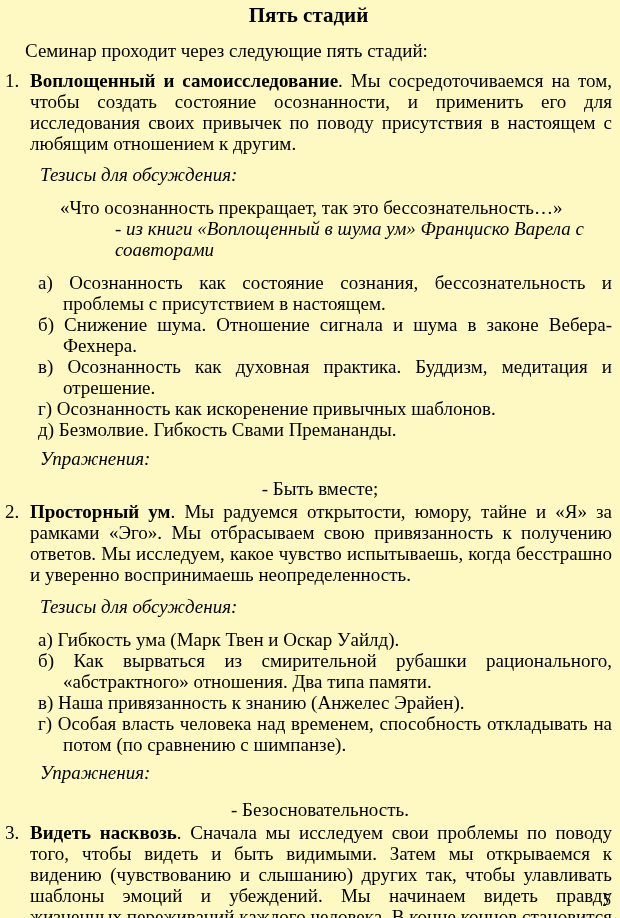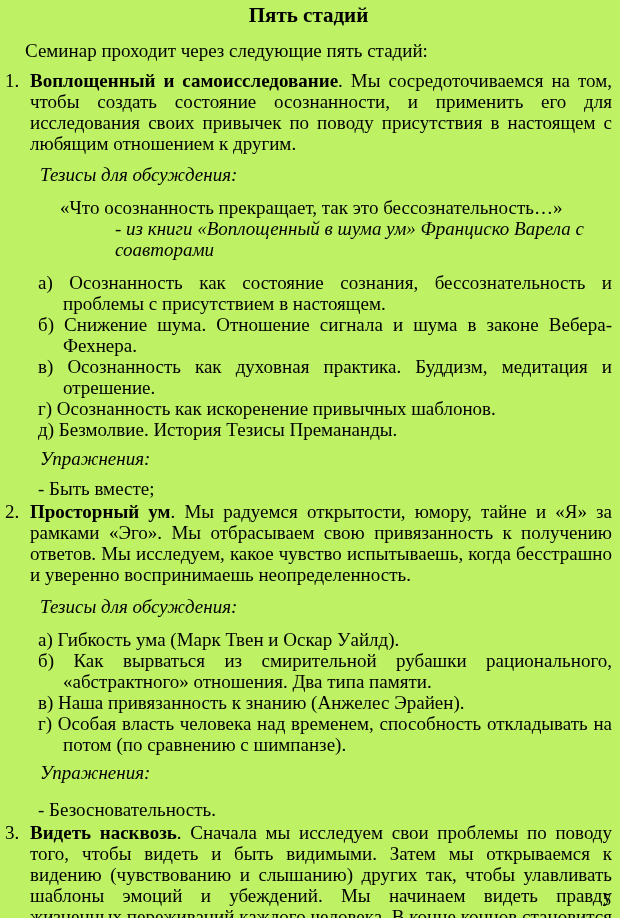--- a/index.html
+++ b/index.html
@@ -7,21 +7,21 @@
   body {
     width: 620px; height: 918px;
     font-family: "Liberation Serif", "DejaVu Serif", serif;
     color: #000000;
   }
   .page {
     position: relative;
     width: 620px; height: 918px;
     padding: 3px 8px 0 5px;
     overflow: hidden;
-    background: #bef264;
+    background: #fef9c3;
   }
   .txt { font-size: 19px; line-height: 21px; }
   .doc-title {
     text-align: center;
     font-weight: 700;
     font-size: 21px;
     line-height: 25px;
   }
   .intro { margin: 12px 0 0 20px; }
   .section { display: flex; }
@@ -30,21 +30,21 @@
   .sec-heading { font-weight: 700; }
   .label-it { font-style: italic; margin-left: 35px; }
   .quote-line { margin-left: 55px; }
   .quote-attr { font-style: italic; margin-left: 110px; }
   .thesis {
     margin-left: 33px;
     padding-left: 25px;
     text-indent: -25px;
     text-align: justify;
   }
-  .exercise { margin-left: 33px; }
+  .exercise { margin-left: 23px; text-align: center; }
   .page-num {
     position: absolute;
     right: 9px;
     top: 889px;
     font-size: 16px;
     line-height: 21px;
   }
 </style>
 </head>
 <body>
@@ -65,21 +65,21 @@
   <div style="margin-top:12px">
     <p class="txt quote-line">«Что осознанность прекращает, так это бессознательность…»</p>
     <p class="txt quote-attr">- из книги «Воплощенный в шума ум» Франциско Варела с соавторами</p>
   </div>
 
   <div style="margin-top:12px">
     <p class="txt thesis">а) Осознанность как состояние сознания, бессознательность и проблемы с присутствием в настоящем.</p>
     <p class="txt thesis">б) Снижение шума. Отношение сигнала и шума в законе Вебера-Фехнера.</p>
     <p class="txt thesis">в) Осознанность как духовная практика. Буддизм, медитация и отрешение.</p>
     <p class="txt thesis">г) Осознанность как искоренение привычных шаблонов.</p>
-    <p class="txt thesis">д) Безмолвие. История Тезисы Премананды.</p>
+    <p class="txt thesis">д) Безмолвие. Гибкость Свами Премананды.</p>
   </div>
 
   <p class="txt label-it" style="margin-top:8px">Упражнения:</p>
 
   <div style="margin-top:9px">
     <p class="txt exercise">- Быть вместе;</p>
   </div>
 
   <div class="section txt" style="margin-top:2px">
     <div class="sec-num">2.</div>

